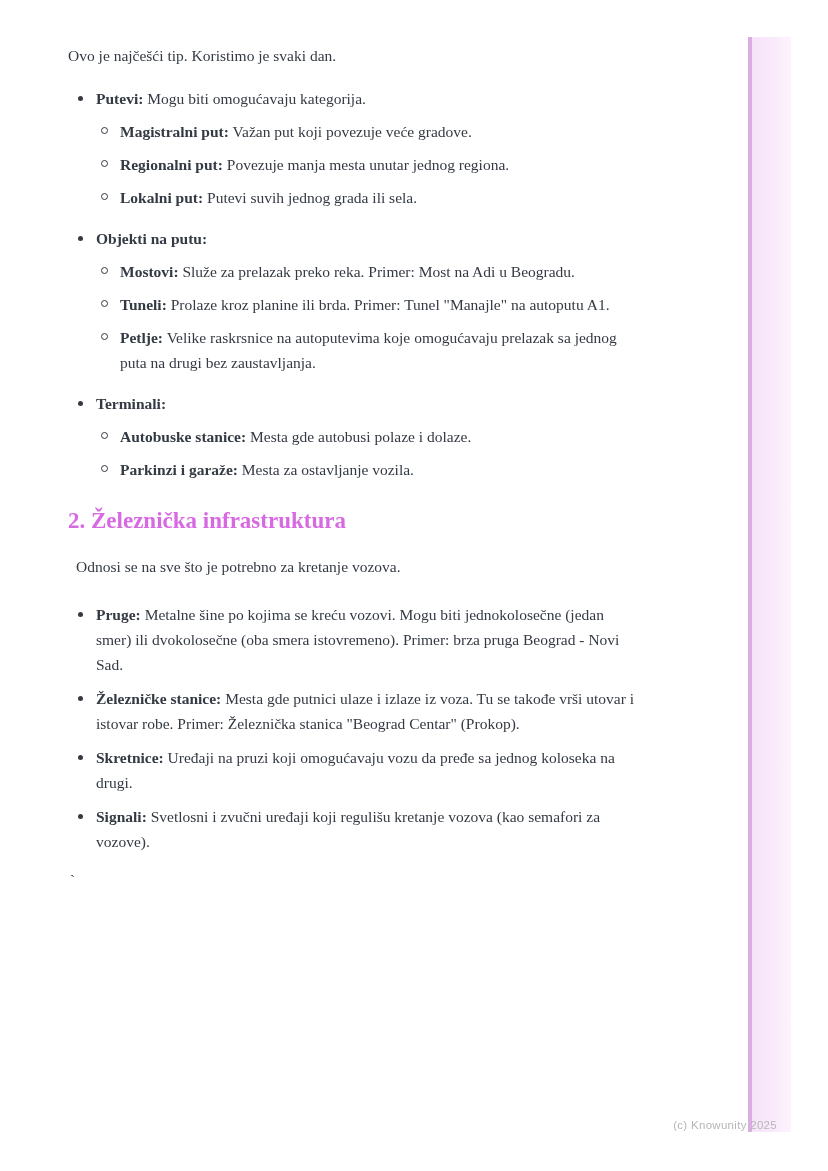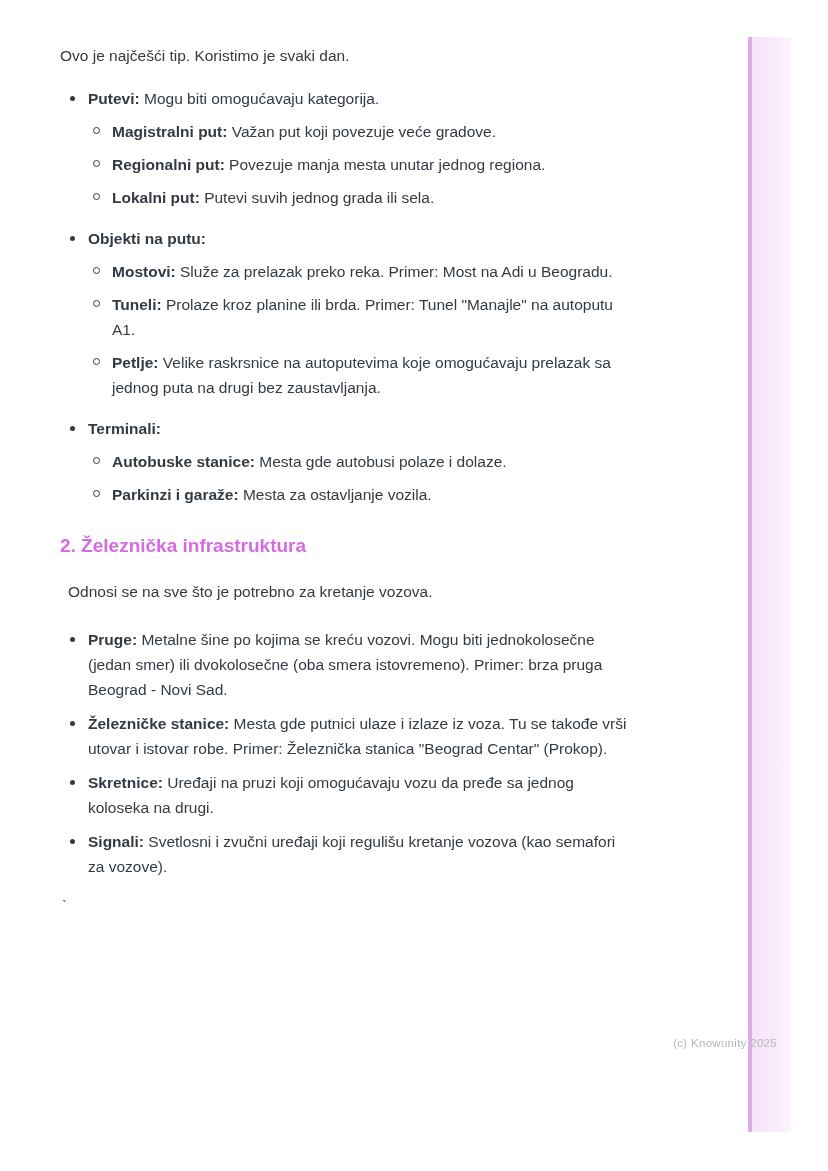--- a/index.html
+++ b/index.html
@@ -6,62 +6,63 @@
   body {
     width:828px; height:1171px;
     background:#ffffff;
     font-family:"Liberation Sans", sans-serif;
     color:#343a43;
     position:relative;
     overflow:hidden;
   }
   .content {
     position:absolute;
-    left:60px; top:43px;
+    left:68px; top:43px;
     width:574px;
     font-size:15.5px;
     line-height:25px;
+    font-family:Liberation Serif, serif;
   }
   .intro { margin:0 0 18px 0; }
   ul { list-style:none; margin:0; padding:0; }
   .l1 > li { position:relative; padding-left:28px; }
   .road > li { margin-bottom:16px; }
   .rail > li { margin-bottom:9px; }
   .l1 > li::before {
     content:""; position:absolute; left:10px; top:10px;
     width:5px; height:5px; border-radius:50%;
     background:#343a43;
   }
   .l2 { margin-top:8px; }
   .l2 > li { position:relative; padding-left:24px; margin-bottom:8px; }
   .l2 > li::before {
     content:""; position:absolute; left:5px; top:8px;
     width:5px; height:5px; border-radius:50%;
     border:1.5px solid #343a43; background:transparent;
   }
   .b { font-weight:700; }
   h2.section-heading {
-    font-size:19px; line-height:26px;
+    font-size:23px; line-height:26px;
     font-weight:600;
     color:#d76ae3;
     margin:26px 0 20px 0;
   }
   .section-intro { margin:0 0 23px 8px; }
   .stray { margin:14px 0 0 2px; font-size:15px; }
   .accent-bar {
     position:absolute;
     left:748px; top:37px;
     width:39px; height:1095px;
     background:linear-gradient(90deg, #f6e3f8 0%, #f9eafb 55%, #fcf4fd 100%);
     border-left:4px solid #dbaee3;
     z-index:1;
   }
   .footer {
     position:absolute;
-    right:51px; top:1037px;
+    right:51px; top:1119px;
     font-size:11.5px;
     letter-spacing:0.3px;
     color:#b6b6b8;
     z-index:2;
   }
 </style>
 </head>
 <body>
 
 <div class="accent-bar"></div>

